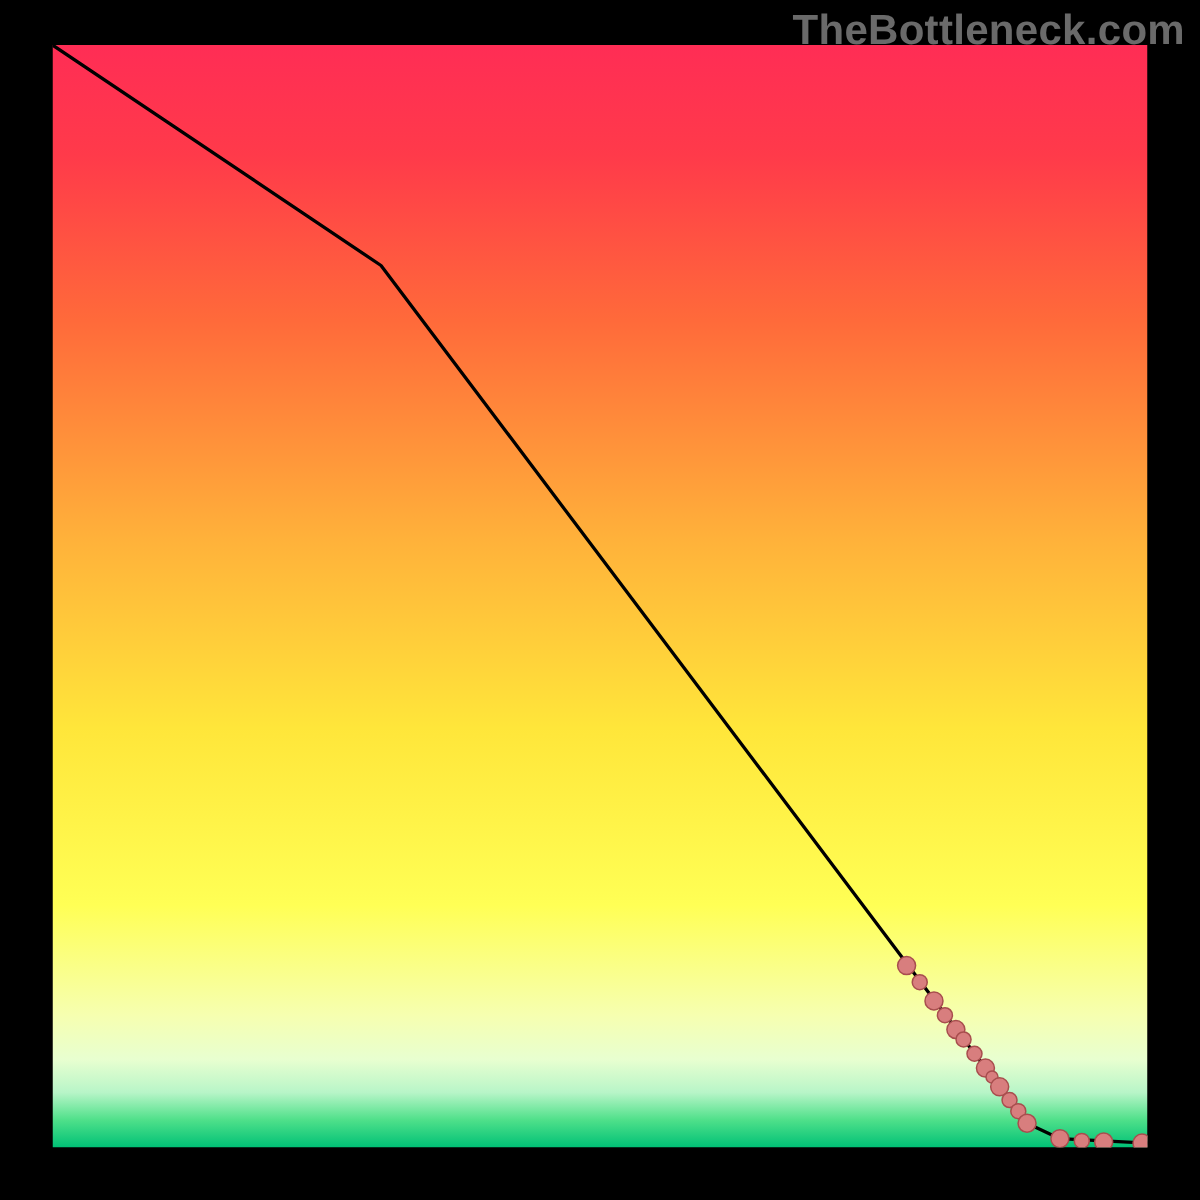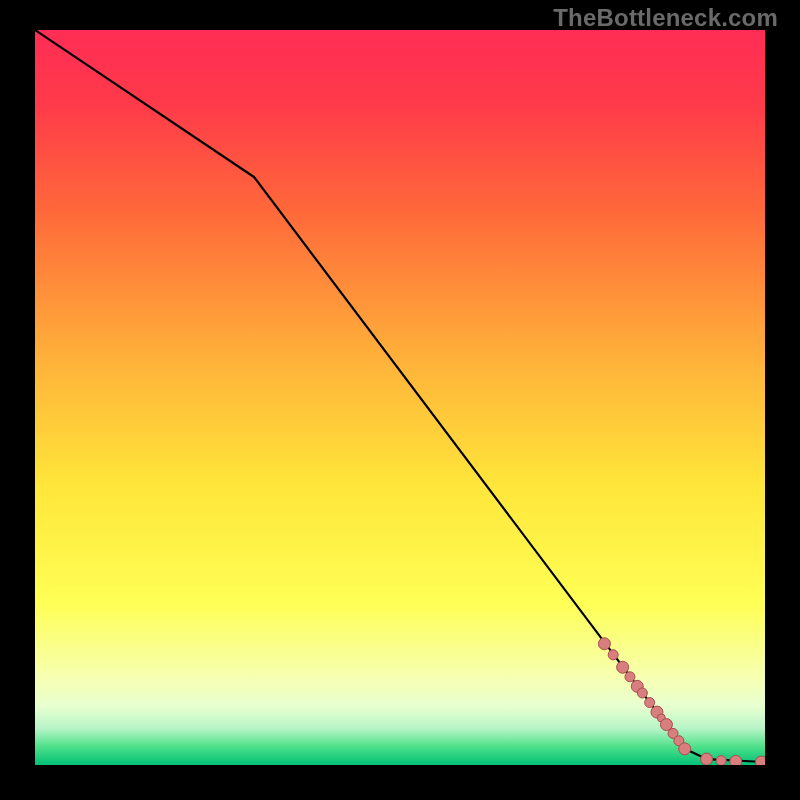--- a/index.html
+++ b/index.html
@@ -6,23 +6,23 @@
   html, body { width: 800px; height: 800px; overflow: hidden; background: #000; }
   .stage {
     position: relative;
     width: 800px;
     height: 800px;
     background: #000;
   }
   .watermark {
     position: absolute;
     top: 4px;
-    right: 22px;
+    right: 10px;
     font-family: Arial, Helvetica, sans-serif;
-    font-size: 24px;
+    font-size: 28px;
     font-weight: 600;
     color: #6a6a6a;
     letter-spacing: 0.2px;
   }
   .plot-wrap {
     position: absolute;
     left: 35px;
     top: 30px;
     width: 730px;
     height: 735px;

